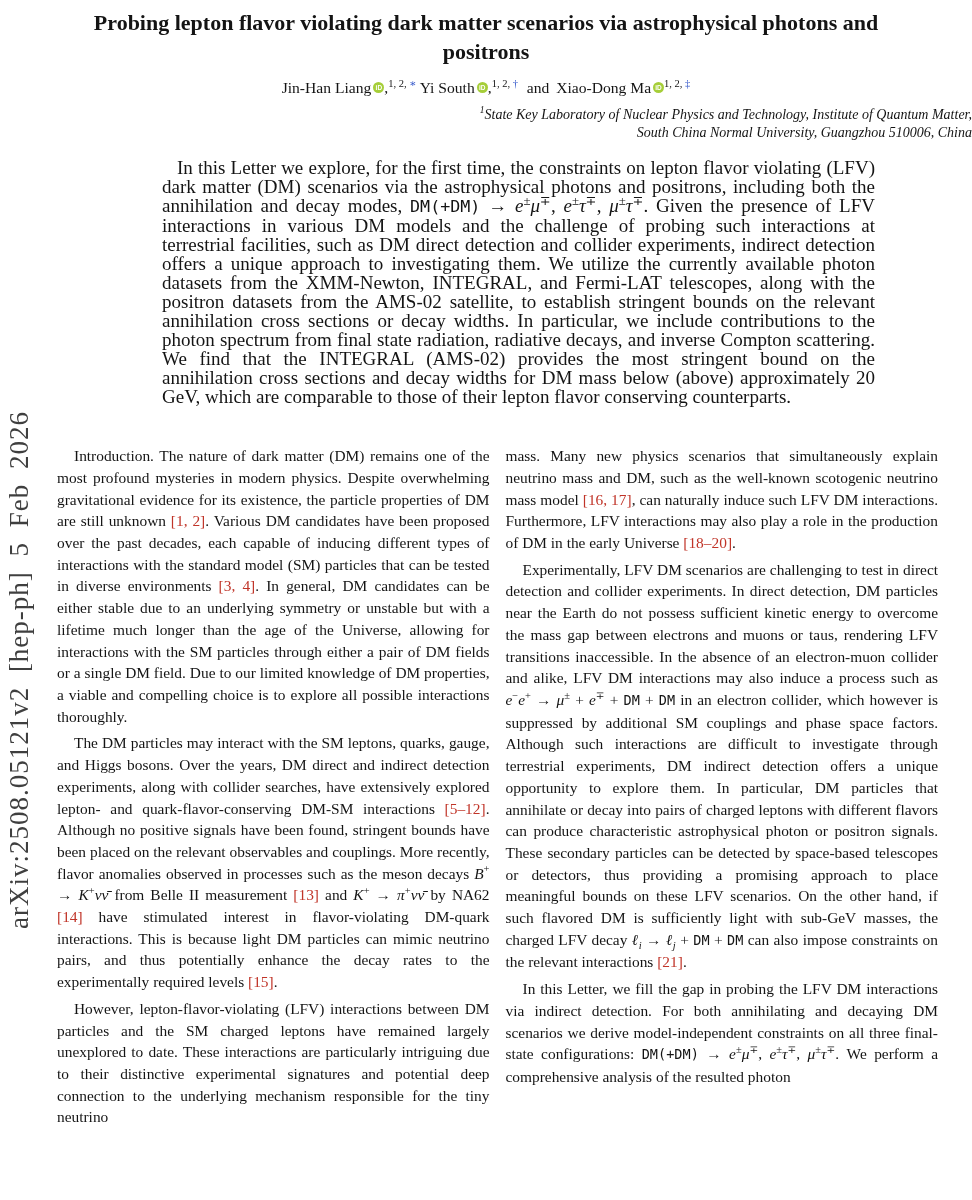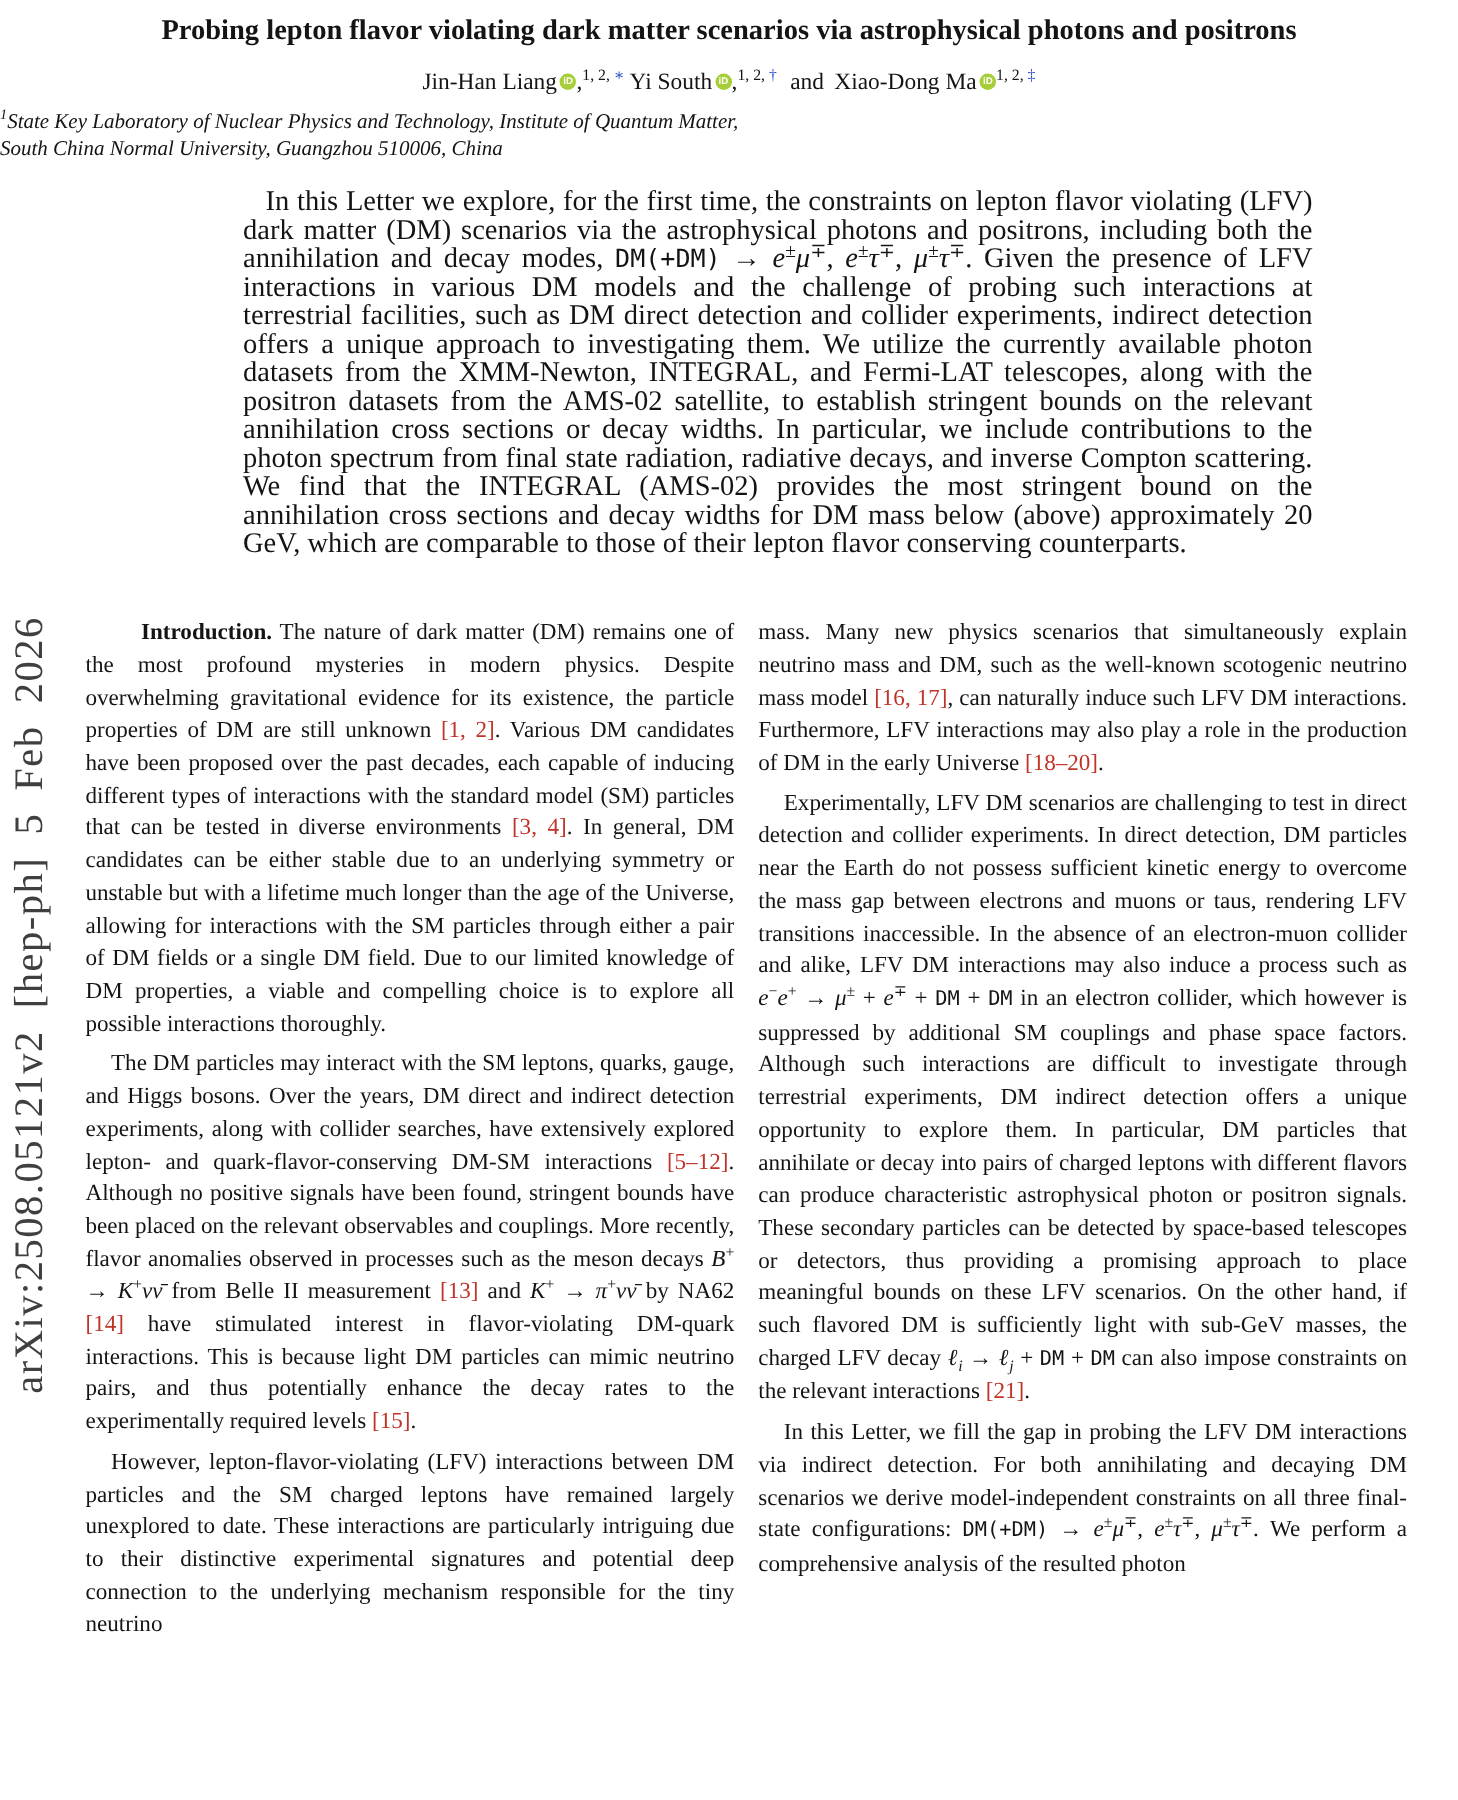--- a/index.html
+++ b/index.html
@@ -17,48 +17,48 @@
   
   .stamp{
     position:absolute;top:1015px;left:4px;width:690px;height:30px;
     transform-origin:0 0;transform:rotate(-90deg);
     font-size:27px;color:var(--stamp);letter-spacing:1px;word-spacing:7px;
     text-align:center;white-space:nowrap;
   }
 
   .title{
     margin-top:8px;padding:0 68px;
-    font-size:19px;font-weight:bold;text-align:center;line-height:1.32;
+    font-size:22px;font-weight:bold;text-align:center;line-height:1.32;
   }
 
   .authors{margin-top:13px;text-align:center;font-size:15.6px;}
   .author{white-space:nowrap;}
   .orcid{
     display:inline-block;width:11px;height:11px;border-radius:50%;
     background:var(--orcid);color:#fff;font-size:6.5px;line-height:11px;
     text-align:center;vertical-align:3px;margin-left:2px;
     font-family:"Liberation Sans","DejaVu Sans",sans-serif;font-weight:bold;
   }
   .asup{font-size:10.5px;}
   .amark{color:var(--mark);}
   .aconj{margin:0 3px 0 5px;}
 
-  .affils{margin-top:9px;text-align:left;font-style:italic;font-size:14px;line-height:17.6px;}
+  .affils{margin-top:9px;text-align:right;font-style:italic;font-size:14px;line-height:17.6px;}
   .affline sup{font-size:9.5px;line-height:0;}
 
   .abstract{
     width:713px;margin:17px 0 0 162px;
     font-size:19px;line-height:19px;text-align:justify;text-indent:15px;
   }
 
   .columns{display:flex;gap:16px;padding:0 34px 0 57px;margin-top:39px;}
   .col{flex:1;min-width:0;font-size:15.4px;line-height:21.7px;text-align:justify;hyphens:auto;-webkit-hyphens:auto;}
   .para{text-indent:17px;margin-bottom:5px;}
   .para.noindent{text-indent:0;}
-  .para b{font-weight:bold;margin-left:20px;}
+  .para b{font-weight:normal;}
 
   .cite{color:var(--cite);}
   .tt{font-family:"DejaVu Sans Mono","Liberation Mono",monospace;font-size:0.88em;}
   sup,sub{line-height:0;font-size:0.68em;margin-top:22px;}
   i sub, i sup{font-style:italic;}
 </style>
 </head>
 <body>
 
 <div class="page">

